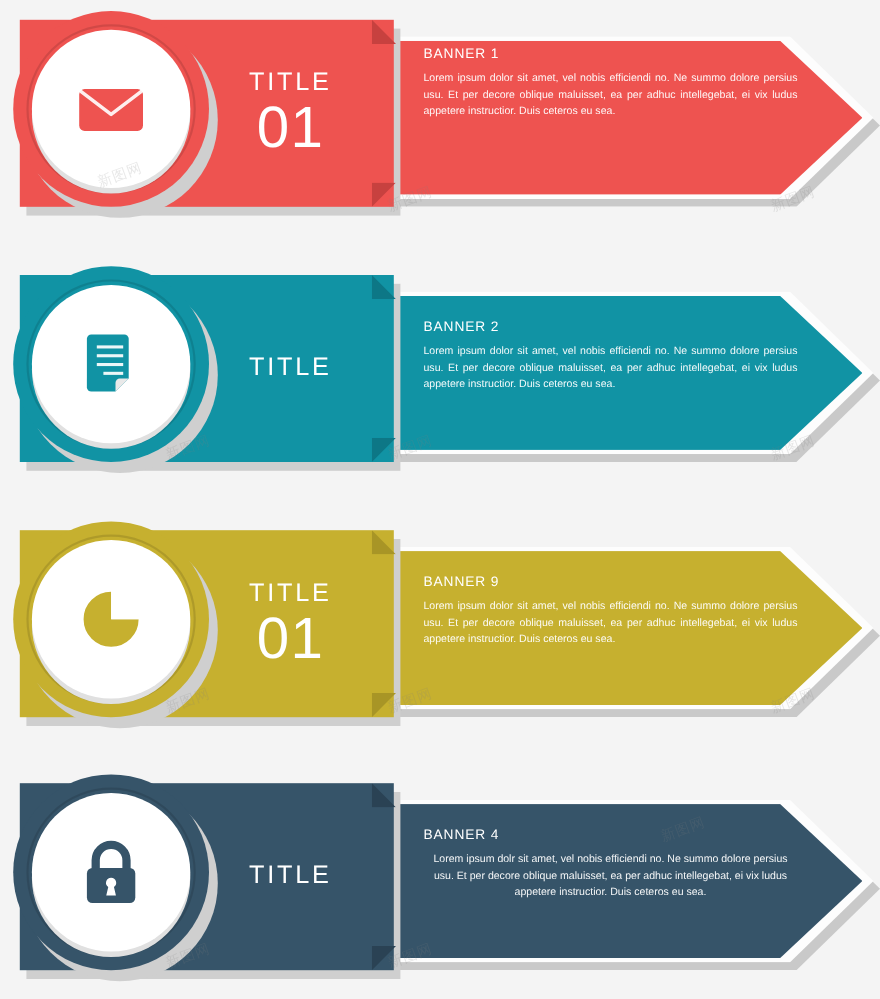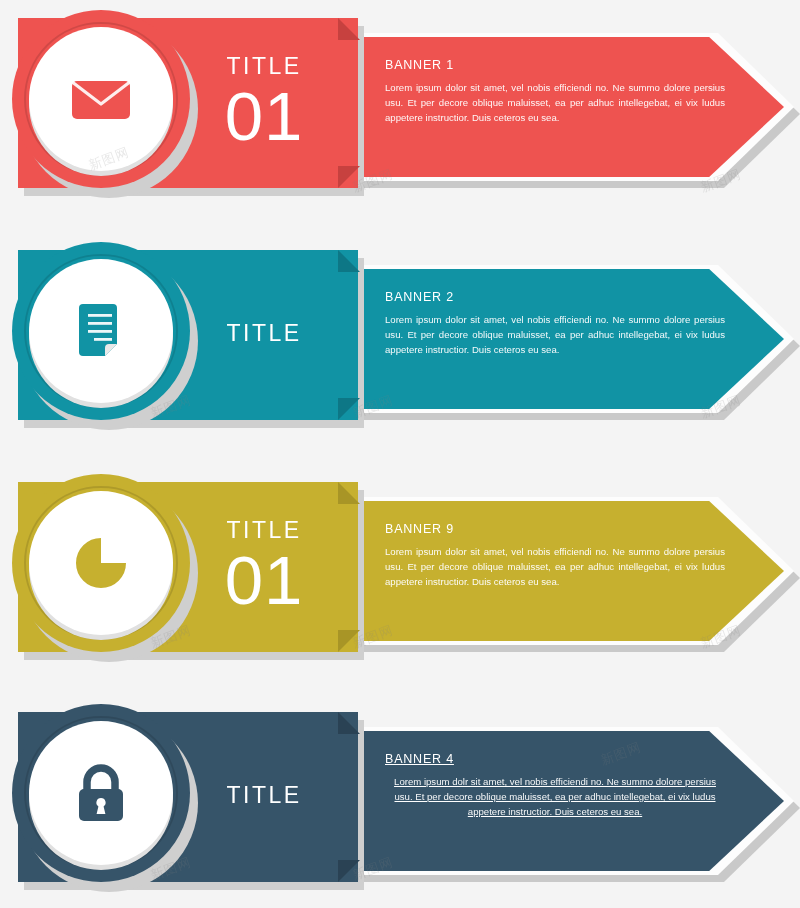--- a/index.html
+++ b/index.html
@@ -117,21 +117,21 @@
     pointer-events: none;
   }
   .title-word {
     font-size: 23px;
     letter-spacing: 2.5px;
     font-weight: 400;
     line-height: 1;
     margin-bottom: 4px;
   }
   .title-number {
-    font-size: 69px;
+    font-size: 53px;
     font-weight: 300;
     line-height: 1;
     letter-spacing: 1px;
   }
 
   
   .circle-shadow {
     position: absolute;
     left: 20px;
     top: 20px;
@@ -222,21 +222,21 @@
 </head>
 <body>
 
 <div id="infographic">
     <div class="row" style="top: 0px;">
       <div class="banner-wrap">
         <div class="banner-shadow"></div>
         <div class="banner-outline"></div>
         <div class="banner-fill" style="background: rgb(238, 83, 80);"></div>
       </div>
-      <div class="banner-text" style="top: 58px;">
+      <div class="banner-text" style="top: 42px;">
         <div class="banner-heading">BANNER 1</div>
         <p class="banner-body">Lorem ipsum dolor sit amet, vel nobis efficiendi no. Ne summo dolore persius usu. Et per decore oblique maluisset, ea per adhuc intellegebat, ei vix ludus appetere instructior. Duis ceteros eu sea.</p>
       </div>
       <div class="block-shadow"></div>
       <div class="block" style="background: rgb(238, 83, 80);"></div>
       <div class="fold-top" style="background: rgb(199, 65, 63);"></div>
       <div class="fold-bottom" style="background: rgb(199, 65, 63);"></div>
       <div class="block-text">
         <div class="title-word">TITLE</div>
         <div class="title-number">01</div>
@@ -322,21 +322,21 @@
           </svg>
         </span>
       </div>
     </div>
     <div class="row" style="top: 694px;">
       <div class="banner-wrap">
         <div class="banner-shadow"></div>
         <div class="banner-outline"></div>
         <div class="banner-fill" style="background: rgb(54, 84, 105);"></div>
       </div>
-      <div class="banner-text" style="top: 58px; text-decoration: underline;">
+      <div class="banner-text" style="top: 58px;">
         <div class="banner-heading">BANNER 4</div>
         <p class="banner-body left-aligned">Lorem ipsum dolr sit amet, vel nobis efficiendi no. Ne summo dolore persius usu. Et per decore oblique maluisset, ea per adhuc intellegebat, ei vix ludus appetere instructior. Duis ceteros eu sea.</p>
       </div>
       <div class="block-shadow"></div>
       <div class="block" style="background: rgb(54, 84, 105);"></div>
       <div class="fold-top" style="background: rgb(42, 66, 84);"></div>
       <div class="fold-bottom" style="background: rgb(42, 66, 84);"></div>
       <div class="block-text">
         <div class="title-word">TITLE</div>
       </div>

